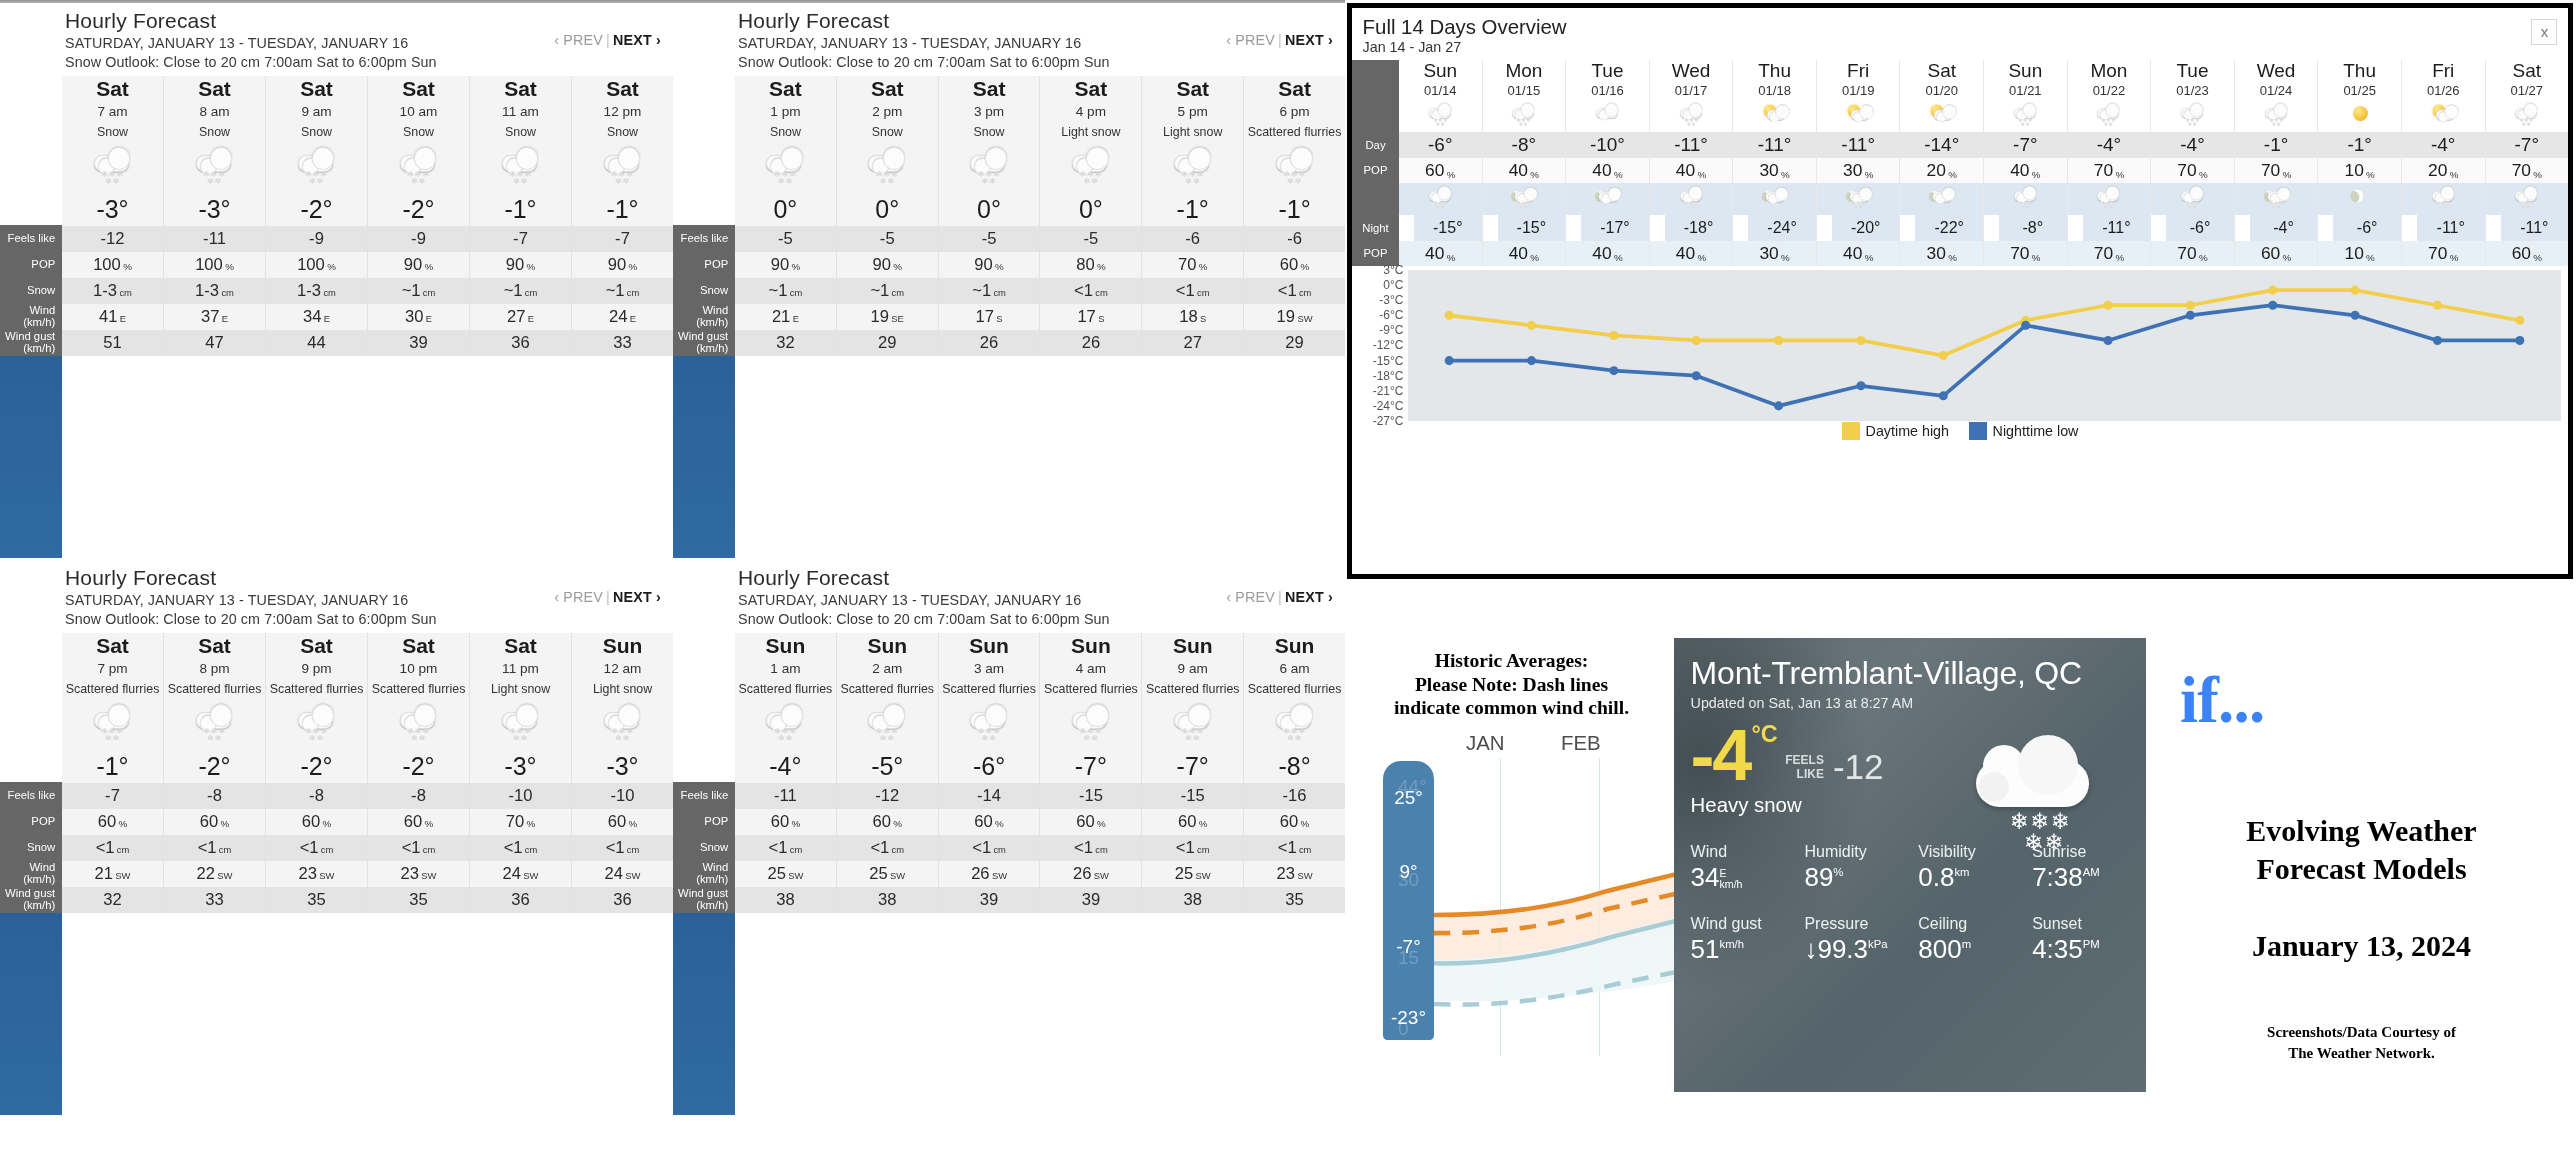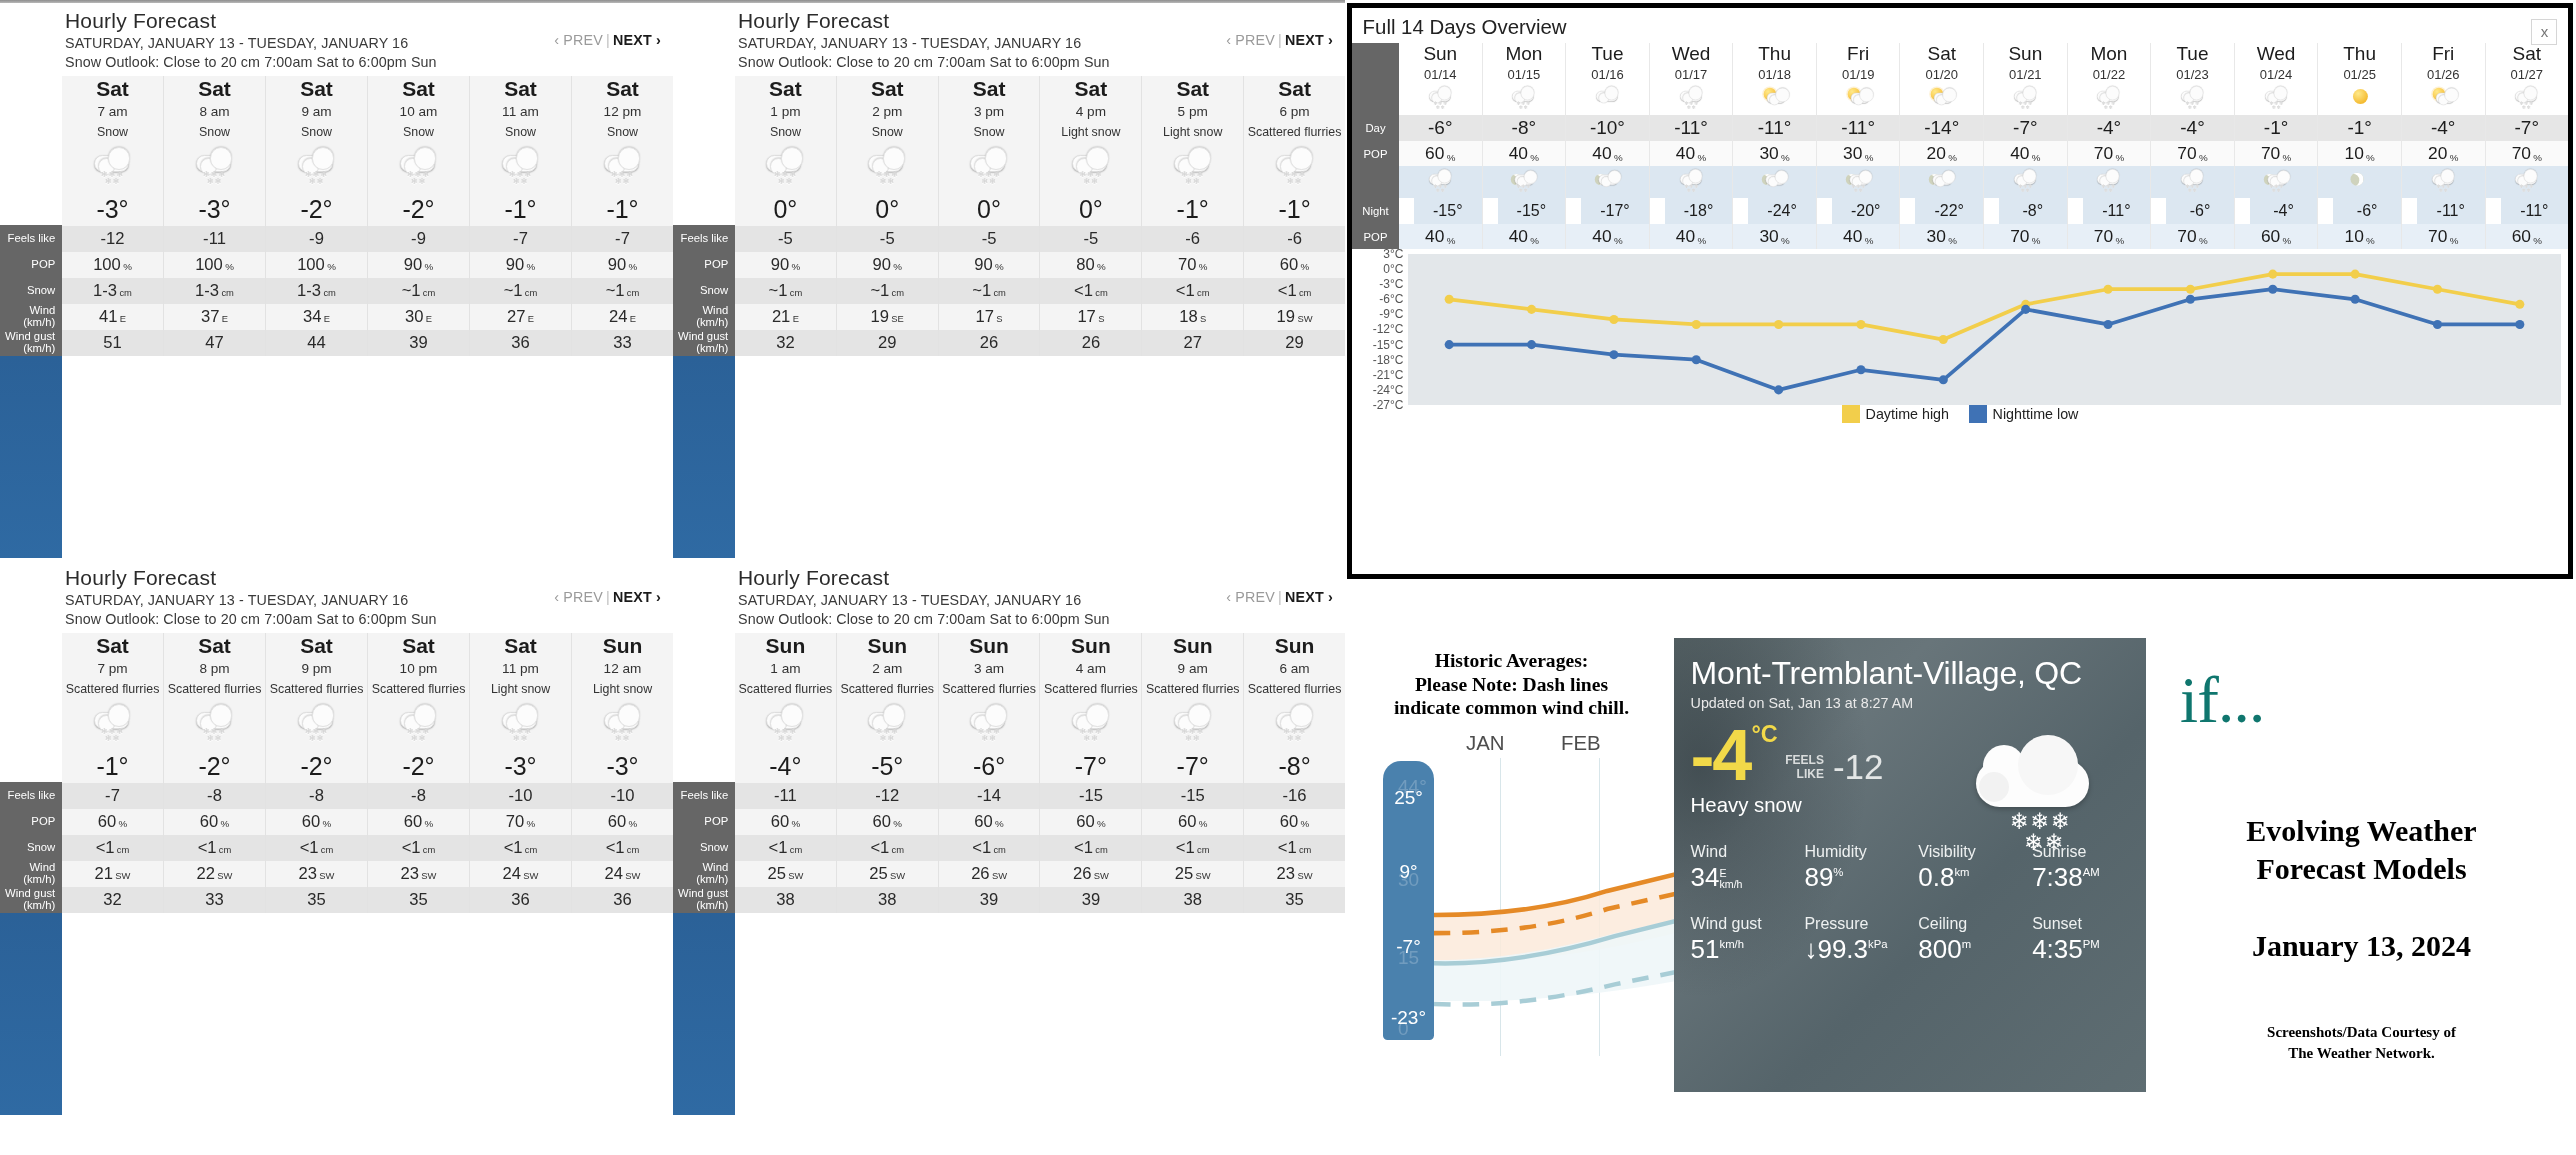--- a/index.html
+++ b/index.html
@@ -130,22 +130,22 @@
   .cc-cond { font-size:20.4px; margin:4.5px 0 0 16.6px; position:relative;}
   .cc-stats{ position:relative; margin:26px 0 0 16.6px; display:grid;
      grid-template-columns:repeat(4,1fr); row-gap:22.6px; }
   .st-l { font-size:16px; color:#eef1f1; }
   .st-v { font-size:26px; color:#fff; margin-top:0.8px; }
   .st-u { font-size:11.3px; vertical-align:super; }
   .st-stack { display:inline-block; font-size:10.6px; line-height:1.0; vertical-align:middle; text-align:left;}
 
   
   #rightpanel { position:absolute; left:2150px; top:640px; width:423px; height:516px; background:#fff; }
-  .rp-if { font-family:"Liberation Serif", serif; font-weight:normal; font-size:65px;
-     color:#0f766e; margin:22.6px 0 0 30px; letter-spacing:-0.8px;}
+  .rp-if { font-family:"Liberation Serif", serif; font-weight:bold; font-size:65px;
+     color:#3b82f6; margin:22.6px 0 0 30px; letter-spacing:-0.8px;}
   .rp-head { font-family:"Liberation Serif", serif; font-weight:bold; font-size:30px;
      text-align:center; line-height:1.28; color:#000; margin-top:74px;}
   .rp-date { font-family:"Liberation Serif", serif; font-weight:bold; font-size:30px;
      text-align:center; color:#000; margin-top:41px;}
   .rp-credit { font-family:"Liberation Serif", serif; font-weight:bold; font-size:15px;
      text-align:center; line-height:1.35; color:#000; margin-top:59px;}
   .topbar { position:absolute; left:0; top:0; width:1345px; height:4.5px;
      background:linear-gradient(to bottom,#8d8d8d,#d6d6d6); }
 </style>
 </head>
@@ -644,20 +644,21 @@
             <div class="r r-val shade-b">35</div>
           </div>
         </div>
       </div>
     </div>
   </div>
 
 <div id="overview">
   <div class="ov-head">
     <div class="ov-title">Full 14 Days Overview</div>
+    <div class="ov-sub">Jan 14 - Jan 27</div>
   </div>
   <div class="ov-close">x</div>
   <div class="ov-table">
     <div class="ov-lbls">
       <div class="ol" style="height:40px"></div>
       <div class="ol" style="height:32px"></div>
       <div class="ol" style="height:26px">Day</div>
       <div class="ol" style="height:25px">POP</div>
       <div class="ol" style="height:32px"></div>
       <div class="ol" style="height:26px">Night</div>

